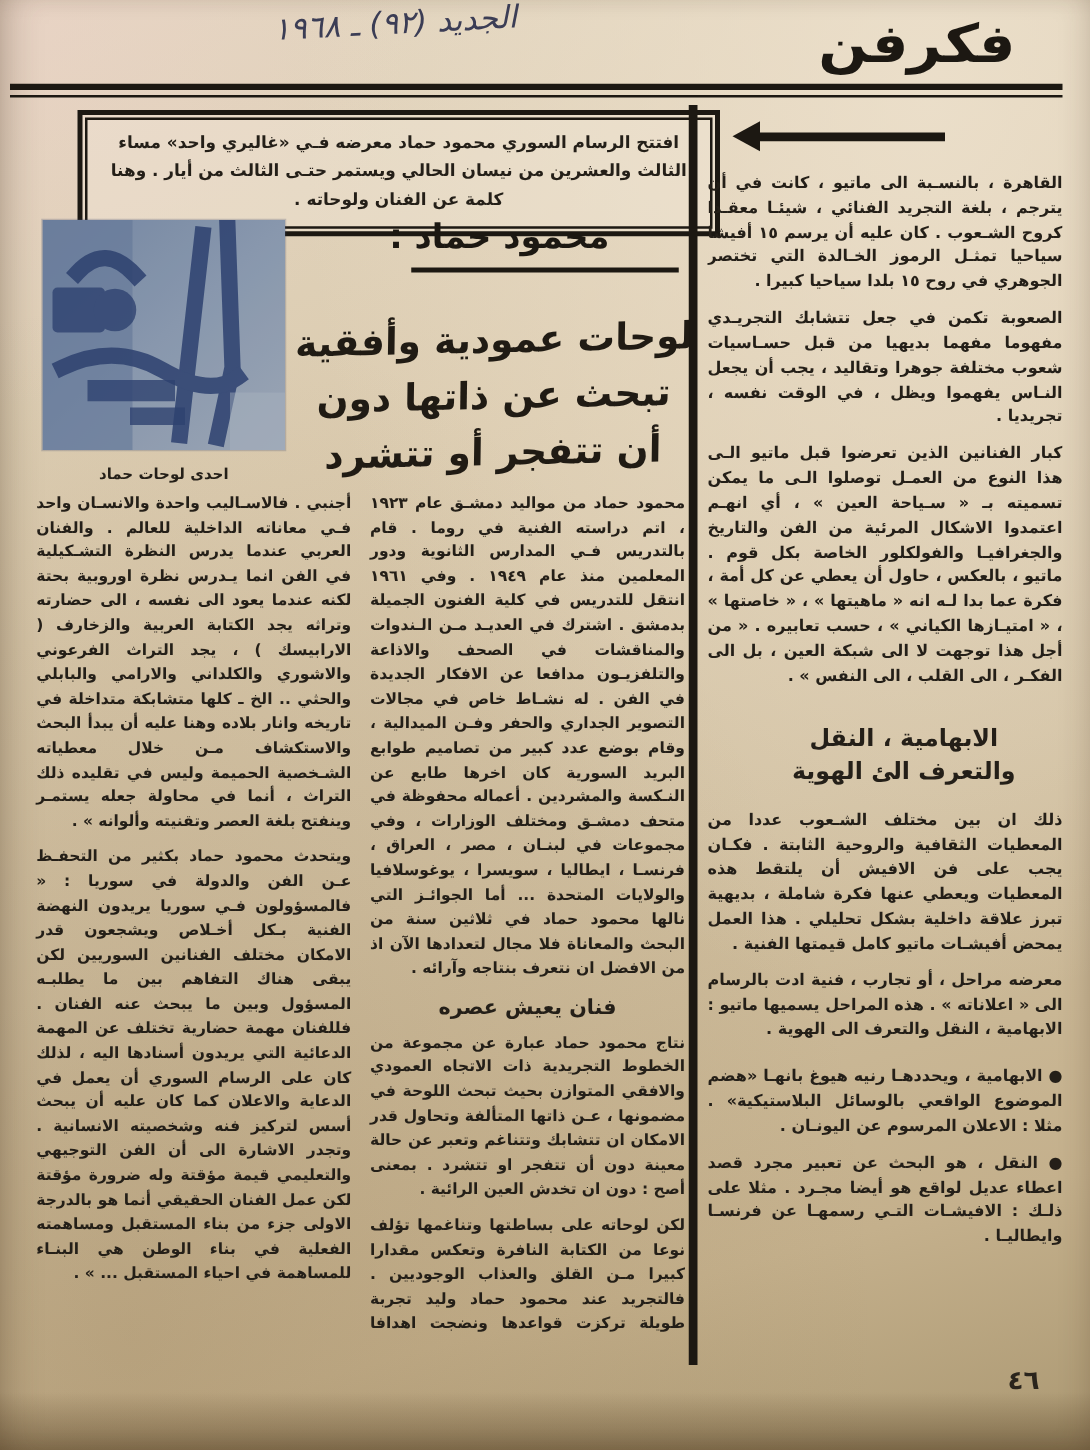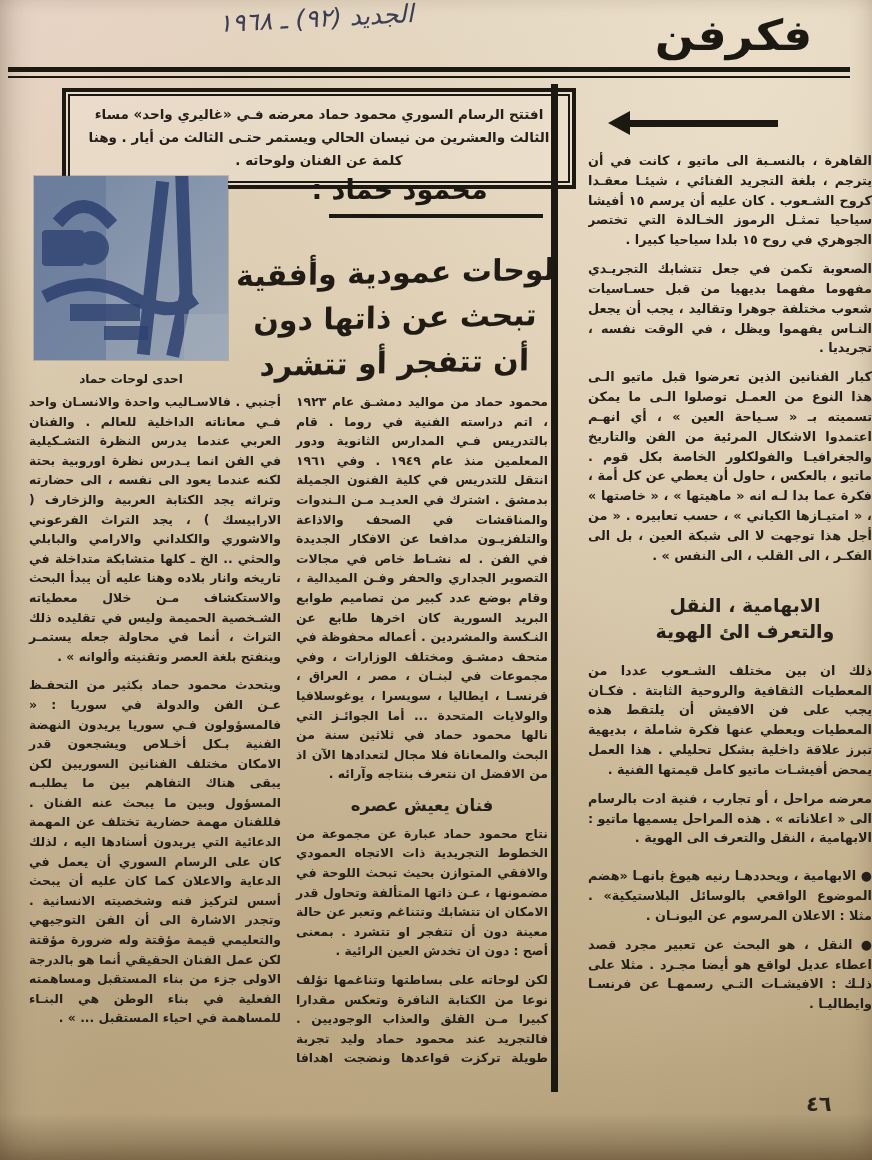--- a/index.html
+++ b/index.html
@@ -44,21 +44,21 @@
     transform:rotate(-1.2deg) skewX(-2deg);}
   .big-title .t-line{white-space:nowrap;}
   
   .columns{position:absolute;left:28px;top:392px;width:520px;height:676px;overflow:hidden;
     display:flex;gap:15px;direction:rtl;}
   .col{width:252px;direction:rtl;}
   .col p{margin:0 0 9px;font-size:12.4px;font-weight:bold;line-height:1.58;text-align:justify;}
   .subhead-col{font-size:16.5px;font-weight:bold;text-align:center;margin:12px 0 9px;}
   
   .divider-bar{position:absolute;left:551px;top:84px;width:7px;height:1008px;background:#1c1812;}
-  .right-col{position:absolute;left:566px;top:108px;width:284px;height:1002px;overflow:hidden;direction:rtl;margin-left:22px;}
+  .right-col{position:absolute;left:566px;top:94px;width:284px;height:1002px;overflow:hidden;direction:rtl;}
   .right-col p{margin:0 0 9px;font-size:12.8px;font-weight:bold;line-height:1.55;text-align:justify;}
   .arrow{position:relative;width:150px;height:7px;background:#1c1812;margin:12px 94px 24px auto;}
   .arrow::after{content:"";position:absolute;left:-20px;top:-9px;
     border-right:22px solid #1c1812;border-top:12px solid transparent;border-bottom:12px solid transparent;}
   .subhead-right{font-size:19px;line-height:1.4;font-weight:bold;text-align:center;margin:26px 10px 16px 40px;}
   .gap-lg{margin-top:26px !important;}
   .gap-md{margin-top:18px !important;}
   .page-number{position:absolute;left:806px;top:1092px;font-size:21px;font-weight:bold;color:#2a241c;}
 </style>
 </head>

